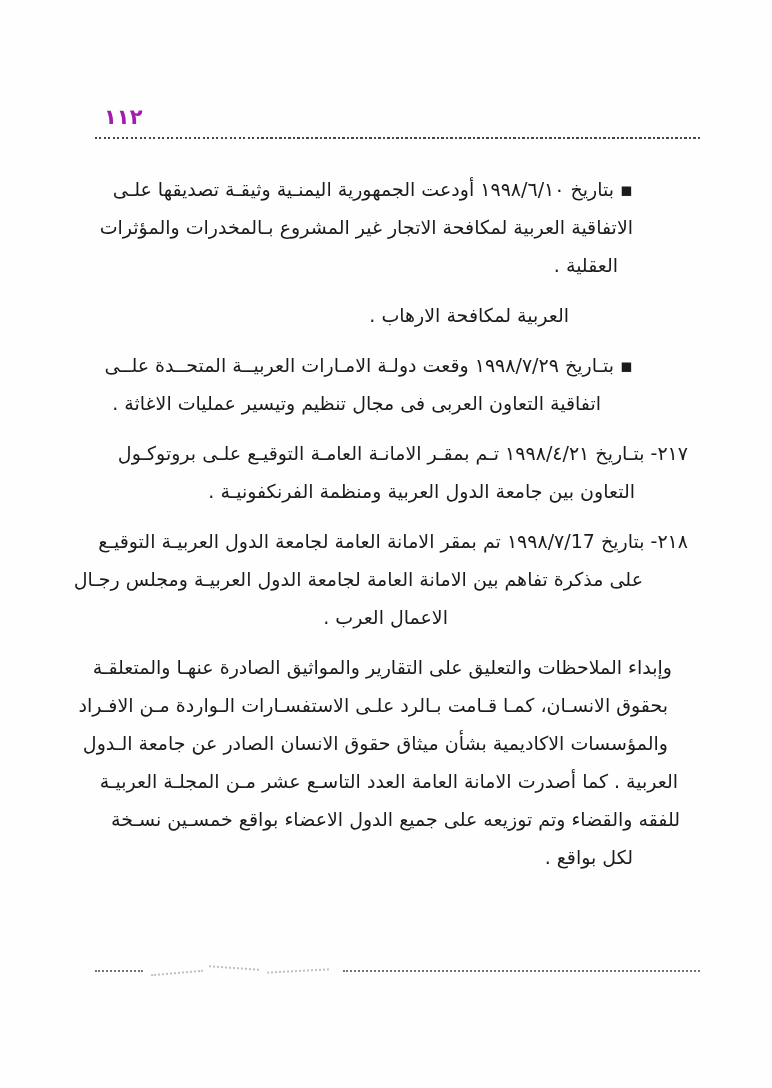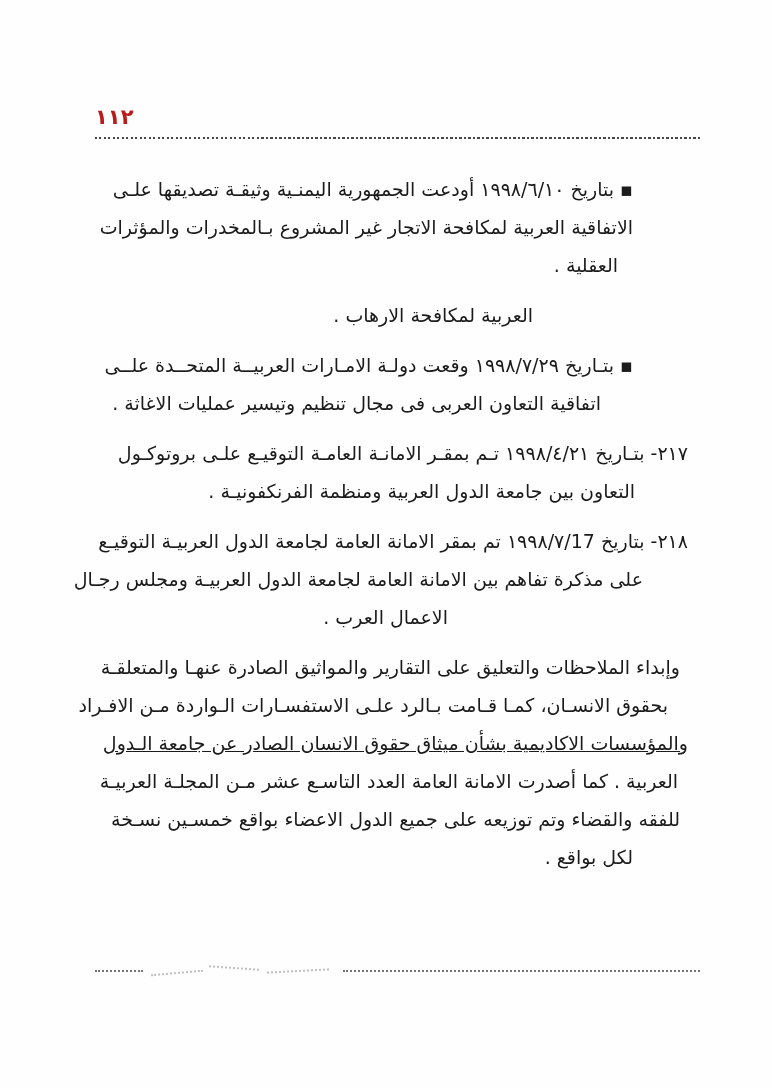--- a/index.html
+++ b/index.html
@@ -12,22 +12,23 @@
     font-family:"DejaVu Sans", sans-serif;
     color:#1b1b1b;
   }
   .header{position:absolute;left:95px;right:72px;top:104px;}
   .page-number{
     direction:rtl;
     text-align:left;
     font-size:21px;
     font-weight:bold;
     letter-spacing:6px;
-    color:#b91c1c;
+    color:#a21caf;
     line-height:26px;
+    margin-left:9px;
   }
   .rule{
     height:2px;
     background-image:repeating-linear-gradient(90deg,#474747 0 2px,transparent 2px 4.5px);
     box-shadow:0 2.5px 0 -1px rgba(70,70,70,.38);
   }
   .top-rule{margin-top:7px;}
   .body-text{
     position:absolute;
     right:84px;left:95px;top:170px;
@@ -64,39 +65,39 @@
     <div class="rule top-rule"></div>
   </div>
 
   <div class="body-text">
       <div class="para bullet">
         <div class="tline">▪ بتاريخ ١٩٩٨/٦/١٠ أودعت الجمهورية اليمنـية وثيقـة تصديقها علـى</div>
         <div class="tline">الاتفاقية العربية لمكافحة الاتجار غير المشروع بـالمخدرات والمؤثرات</div>
         <div class="tline" style="margin-right: 15px;">العقلية .</div>
       </div>
       <div class="para bullet">
-        <div class="tline" style="margin-right: 100px; text-align: right;">العربية لمكافحة الارهاب .</div>
+        <div class="tline" style="margin-right: 64px; text-align: right;">العربية لمكافحة الارهاب .</div>
       </div>
       <div class="para bullet">
         <div class="tline">▪ بتـاريخ ١٩٩٨/٧/٢٩ وقعت دولـة الامـارات العربيــة المتحــدة علــى</div>
         <div class="tline" style="margin-right: 32px;">اتفاقية التعاون العربى فى مجال تنظيم وتيسير عمليات الاغاثة .</div>
       </div>
       <div class="para numbered">
         <div class="tline">٢١٧- بتـاريخ ١٩٩٨/٤/٢١ تـم بمقـر الامانـة العامـة التوقيـع علـى بروتوكـول</div>
         <div class="tline" style="margin-right: 53px;">التعاون بين جامعة الدول العربية ومنظمة الفرنكفونيـة .</div>
       </div>
       <div class="para numbered">
         <div class="tline">٢١٨- بتاريخ ١٩٩٨/٧/17 تم بمقر الامانة العامة لجامعة الدول العربيـة التوقيـع</div>
         <div class="tline" style="margin-right: 45px;">على مذكرة تفاهم بين الامانة العامة لجامعة الدول العربيـة ومجلس رجـال</div>
         <div class="tline" style="margin-right: 240px;">الاعمال العرب .</div>
       </div>
       <div class="para numbered">
-        <div class="tline" style="margin-right: 8px;">وإبداء الملاحظات والتعليق على التقارير والمواثيق الصادرة عنهـا والمتعلقـة</div>
+        <div class="tline" style="margin-right: 16px;">وإبداء الملاحظات والتعليق على التقارير والمواثيق الصادرة عنهـا والمتعلقـة</div>
         <div class="tline" style="margin-right: 20px;">بحقوق الانسـان، كمـا قـامت بـالرد علـى الاستفسـارات الـواردة مـن الافـراد</div>
-        <div class="tline" style="margin-right: 0; text-decoration: underline;">والمؤسسات الاكاديمية بشأن ميثاق حقوق الانسان الصادر عن جامعة الـدول</div>
+        <div class="tline" style="margin-right: 20px;">والمؤسسات الاكاديمية بشأن ميثاق حقوق الانسان الصادر عن جامعة الـدول</div>
         <div class="tline" style="margin-right: 10px;">العربية . كما أصدرت الامانة العامة العدد التاسـع عشر مـن المجلـة العربيـة</div>
         <div class="tline" style="margin-right: 8px;">للفقه والقضاء وتم توزيعه على جميع الدول الاعضاء بواقع خمسـين نسـخة</div>
         <div class="tline" style="margin-right: 55px;">لكل بواقع .</div>
       </div>
     </div>
 
   <div class="footer">
     <span class="dotseg short"></span>
     <span class="stamp" title="illegible-faded-handwriting-stamp">
         <i class="s1"></i>

